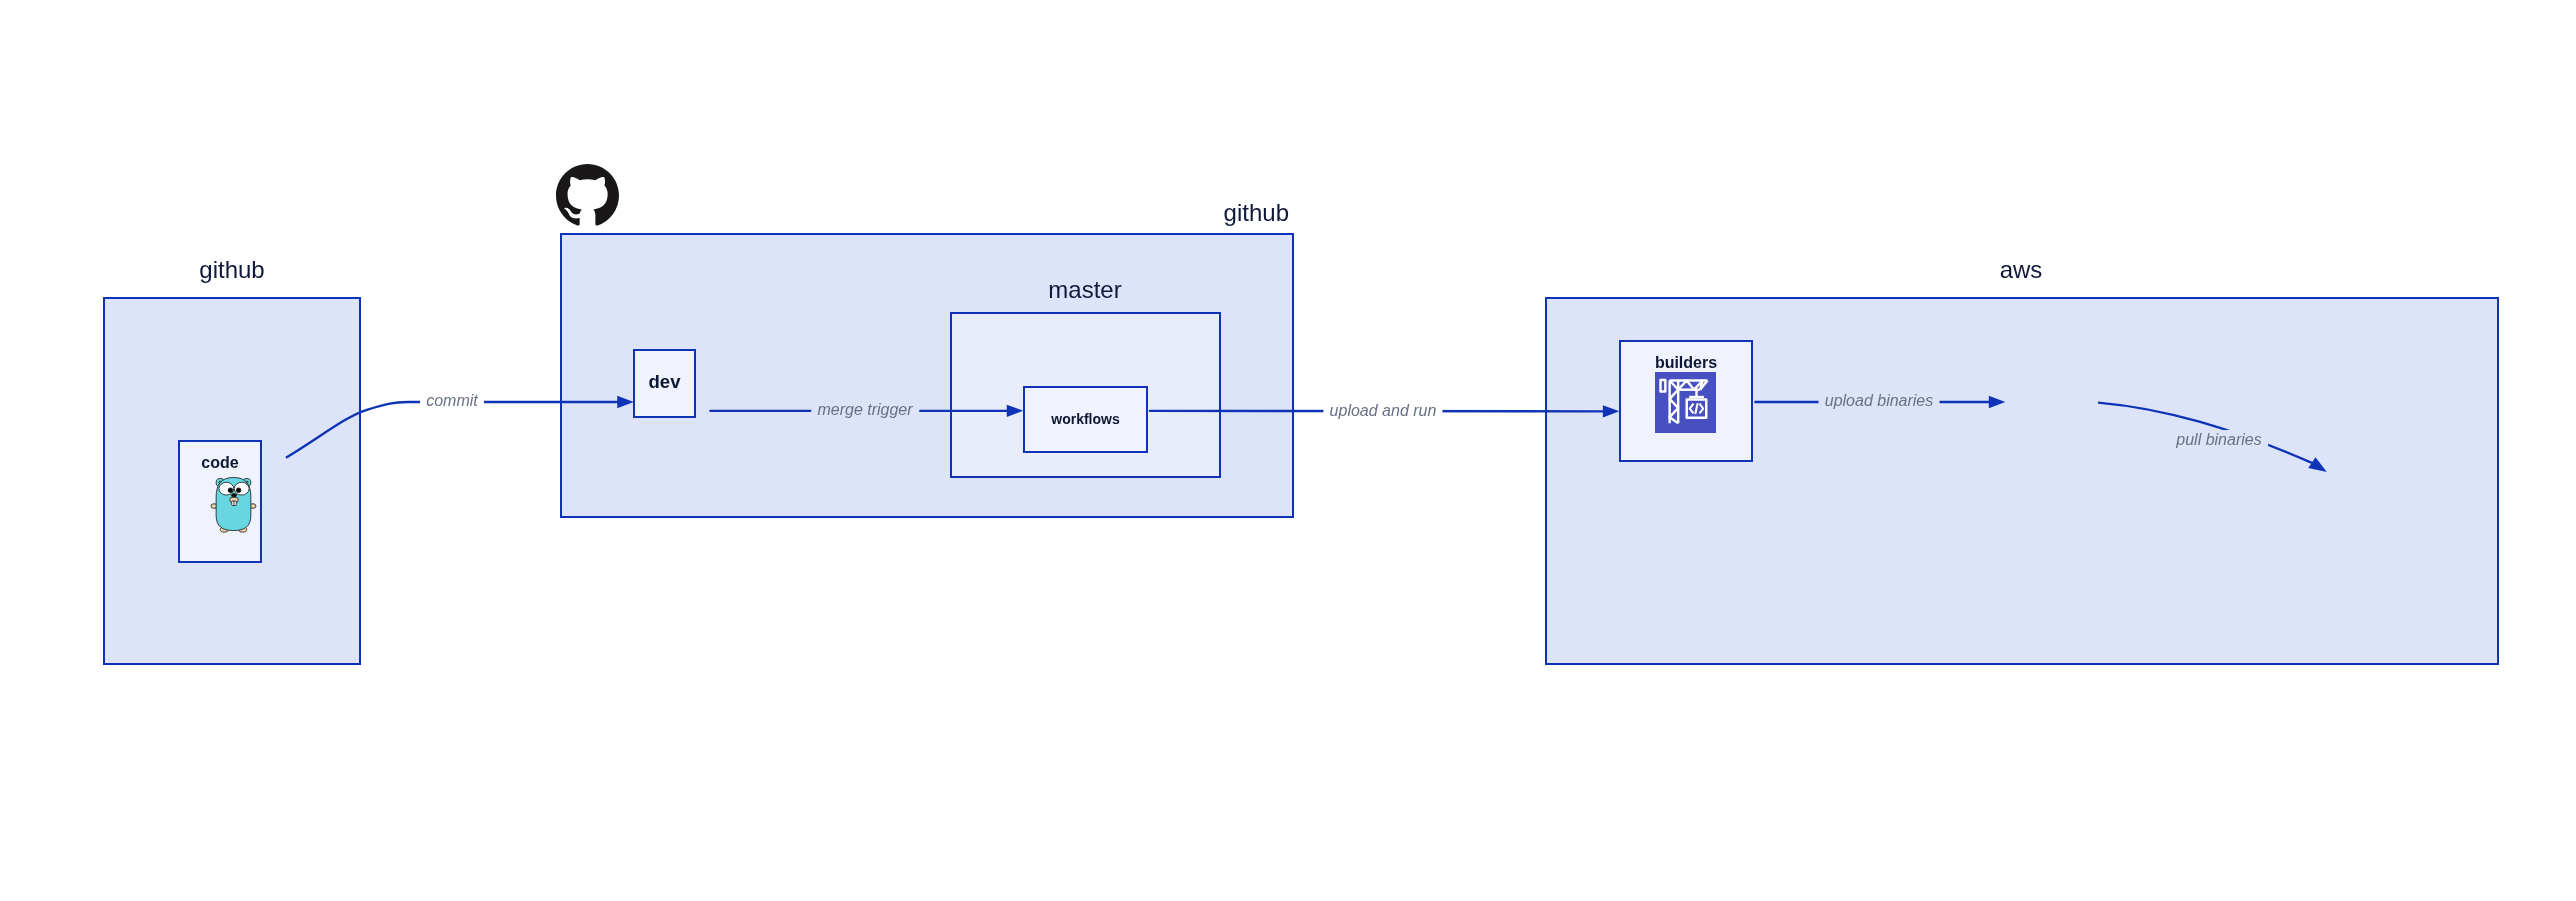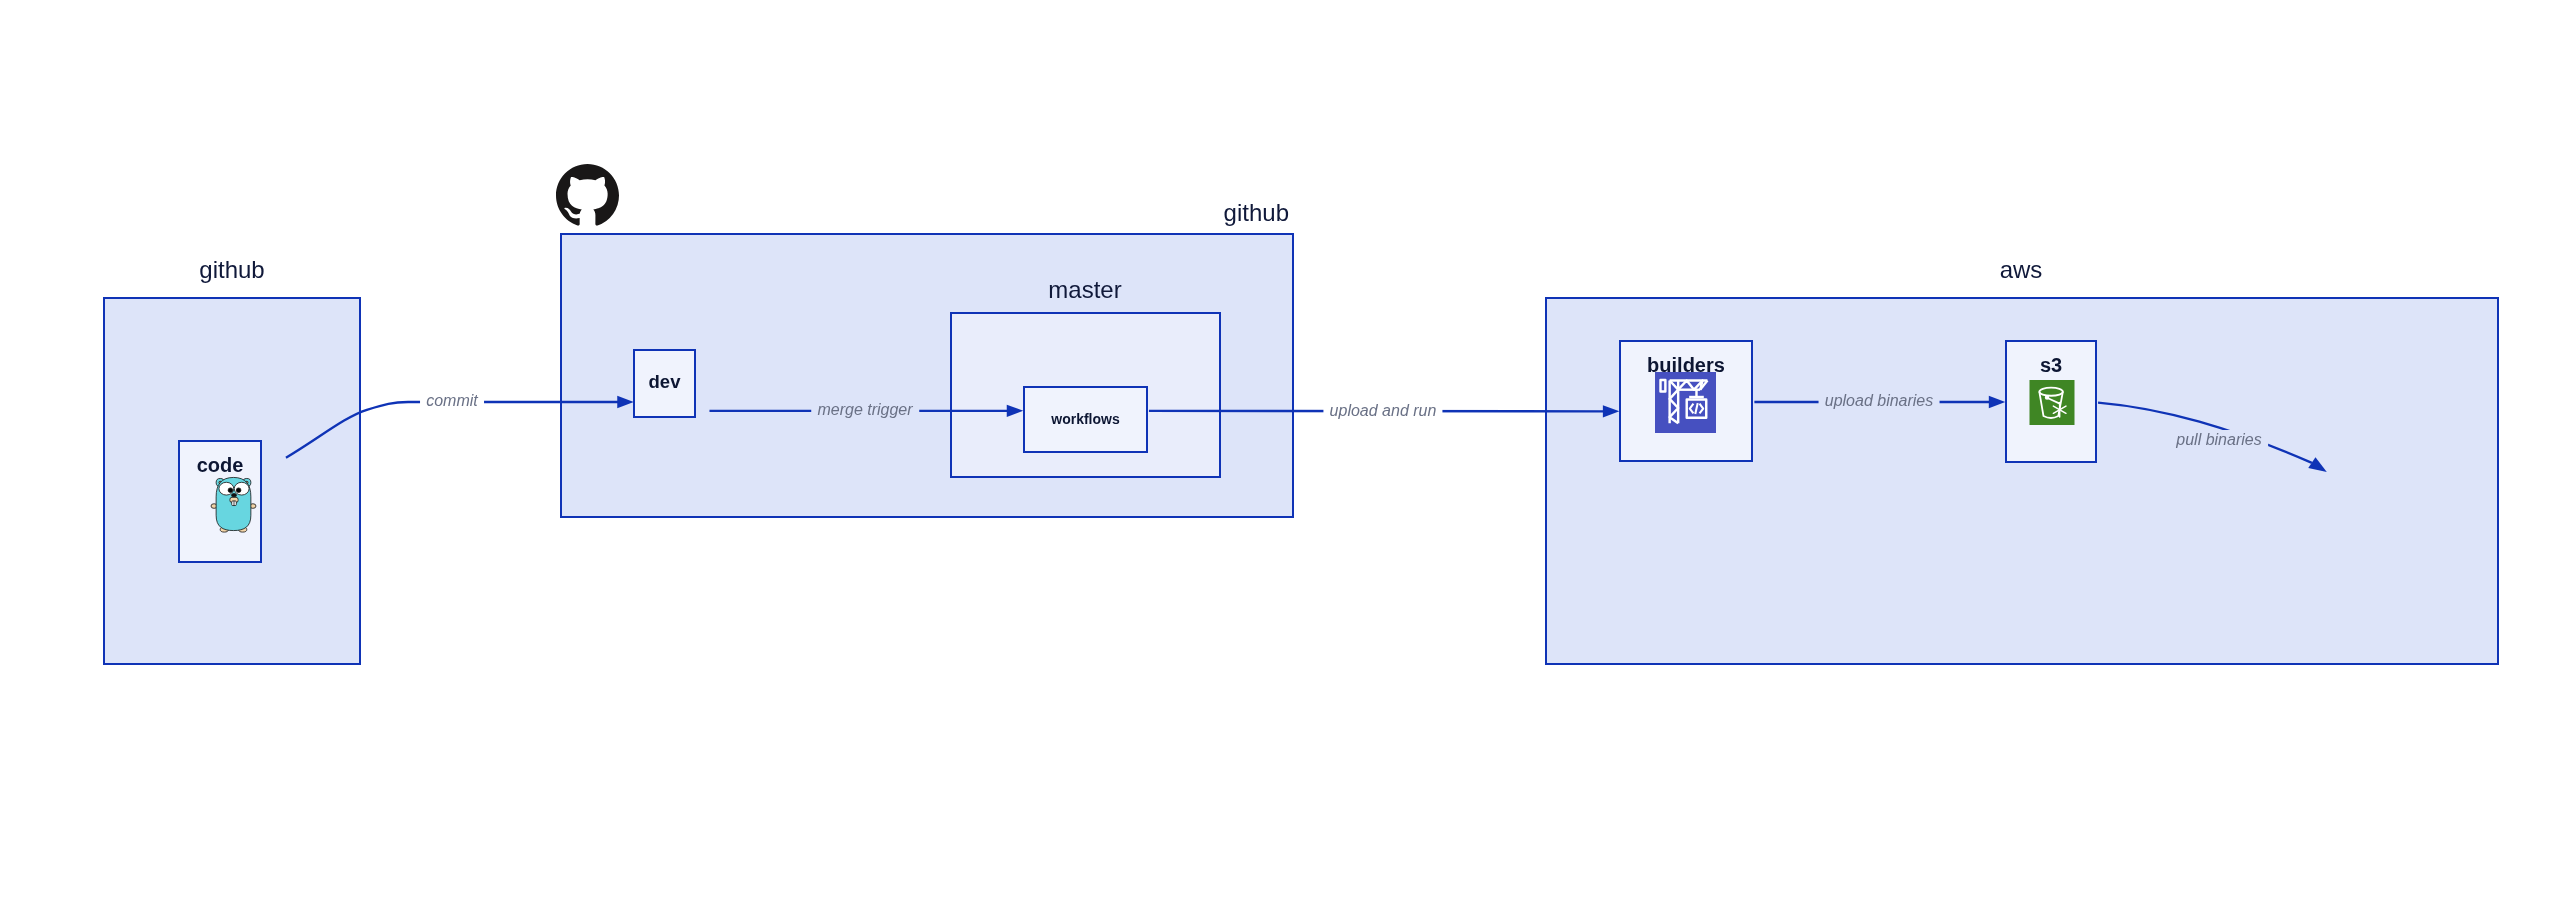--- a/index.html
+++ b/index.html
@@ -6,21 +6,21 @@
   body{width:2604px;height:902px;position:relative;overflow:hidden;
        font-family:"Liberation Sans","DejaVu Sans",sans-serif;}
   .canvas{position:absolute;inset:0;}
   
   .container{position:absolute;box-sizing:border-box;border:2.6px solid #0f33b6;background:#dde4f9;}
   .container.master{background:#e9edfb;}
   .node{position:absolute;box-sizing:border-box;border:2.6px solid #0f33b6;background:#f0f3fd;}
   .container-label{position:absolute;color:#10193a;font-size:24px;line-height:30px;white-space:nowrap;}
   .center-x{transform:translateX(-50%);}
   .node-label{position:absolute;left:0;right:0;text-align:center;color:#0d1633;
-              font-size:20px;font-weight:700;white-space:nowrap;}
+              font-size:16px;font-weight:700;white-space:nowrap;}
   .node-label.top{top:12.4px;}
   .node-label.middle{top:50%;transform:translateY(-58%);}
   .icon{position:absolute;}
   
   svg.edges{position:absolute;left:0;top:0;pointer-events:none;}
   .edge-label{position:absolute;transform:translate(-50%,-50%);font-style:italic;
               font-size:16px;color:#6a7186;white-space:nowrap;padding:1px 6.2px;}
   .bg-white{background:#ffffff;}
   .bg-container{background:#dde4f9;}
   
@@ -101,39 +101,20 @@
           <path d="M56 41 L80 41"></path>
           <rect x="52" y="45" width="32" height="30"></rect>
           <path d="M63 52 L57 60 L63 68" stroke-width="3.4"></path>
           <path d="M73 52 L79 60 L73 68" stroke-width="3.4"></path>
           <path d="M70 51 L66 69" stroke-width="3.4"></path>
         </g>
       </svg>
     </div>
   </div>
 
-  <div class="node" style="left:2005px;top:340px;width:92px;height:123px;">
-    <div class="node-label top">s3</div>
-    <div class="icon" style="left:21.6px;top:38px;">
-      <svg width="46" height="45" viewBox="0 0 100 100">
-        <rect x="0" y="0" width="100" height="100" fill="#3f8624"></rect>
-        <g stroke="#ffffff" stroke-width="4" fill="none" stroke-linecap="round">
-          <ellipse cx="48" cy="26" rx="26" ry="9"></ellipse>
-          <path d="M22 27 L31 80 Q48 89 64 80 L74 27"></path>
-          <line x1="40" y1="40" x2="66" y2="52"></line>
-          <circle cx="39" cy="39" r="3" fill="#ffffff"></circle>
-          <g stroke-width="3.4">
-            <line x1="67" y1="50" x2="67" y2="82"></line>
-            <line x1="53" y1="58" x2="81" y2="74"></line>
-            <line x1="53" y1="74" x2="81" y2="58"></line>
-          </g>
-        </g>
-      </svg>
-    </div>
-  </div>
 
 
   <svg class="edges" width="2604" height="902" viewBox="0 0 5054 1750">
     <g stroke="#0f33b6" stroke-width="4.6" fill="none">
 
       <path d="M 555 888 C 618 851 668 809 712 795 C 747 784 762 780 792 780 L 1200 780"></path>
 
       <path d="M 1377 797 L 1956 797"></path>
 
       <path d="M 2230 797 L 3113 798"></path>

